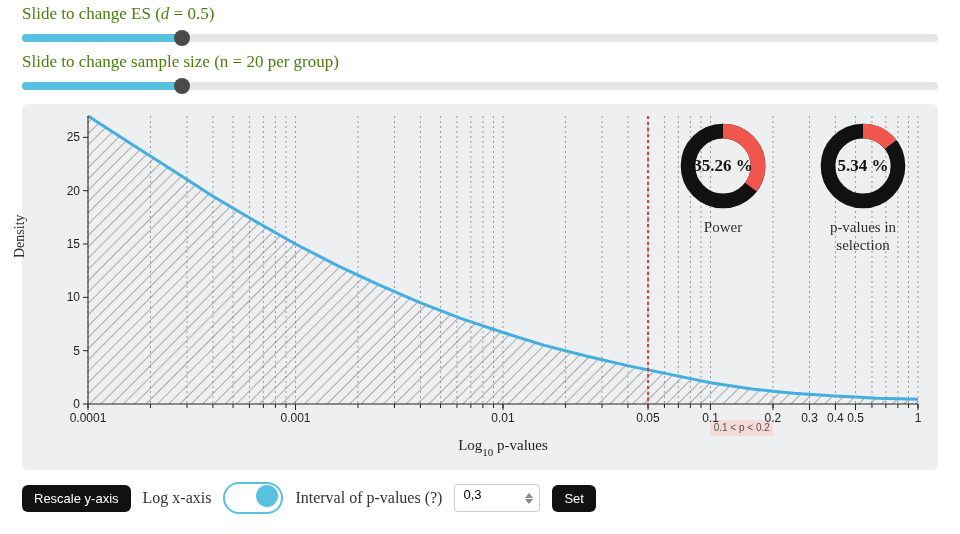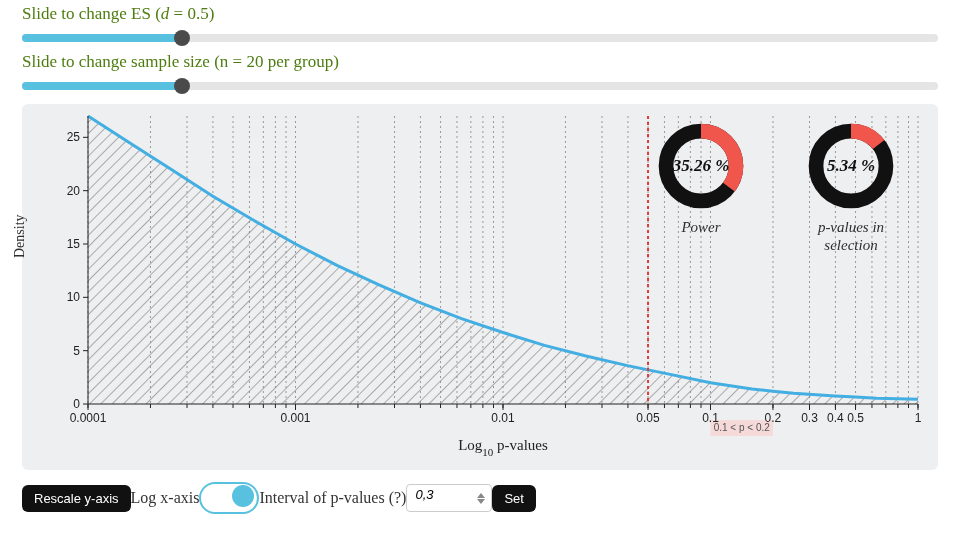--- a/index.html
+++ b/index.html
@@ -21,32 +21,32 @@
   .slider-label{font-size:17px;color:#4d7c0f;margin-bottom:6px;}
   .slider-label i{font-style:italic;}
   .slider{position:relative;height:16px;}
   .slider-track{position:absolute;left:0;right:0;top:50%;height:8px;margin-top:-4px;border-radius:4px;background:var(--track);}
   .slider-fill{position:absolute;left:0;top:50%;height:8px;margin-top:-4px;border-radius:4px;background:var(--accent);}
   .slider-thumb{position:absolute;top:50%;width:16px;height:16px;margin:-8px 0 0 -8px;border-radius:50%;background:var(--thumb);}
   .panel{background:var(--panel);border-radius:6px;margin-top:10px;padding:6px 10px 14px 10px;}
   .plot-wrap{position:relative;width:100%;}
   svg{display:block;}
   .ytitle{position:absolute;left:0;top:50%;transform:rotate(-90deg) translate(25px,-20px);transform-origin:left top;font-size:14px;font-family:Georgia,serif;}
-  .donuts{position:absolute;top:10px;right:22px;display:flex;gap:40px;font-style:italic;}
+  .donuts{position:absolute;top:10px;right:10px;display:flex;gap:30px;}
   .donut{width:110px;text-align:center;}
   .donut .cap{font-size:15px;margin-top:6px;line-height:1.2;text-align:center;}
   .donut .val{position:absolute;width:110px;text-align:center;top:36px;font-weight:bold;font-size:17px;color:#111;font-family:Georgia,serif;}
   .donut-svg{width:92px;height:92px;margin:0 auto;display:block;}
-  .toolbar{display:flex;align-items:center;gap:0;margin-top:12px;font-family:"Helvetica Neue",Arial,sans-serif;font-size:14px;}
+  .toolbar{display:flex;align-items:center;gap:12px;margin-top:12px;font-family:"Helvetica Neue",Arial,sans-serif;font-size:14px;}
   .btn{background:#111;color:#fff;border-radius:6px;padding:6px 12px;font-size:13px;cursor:pointer;border:none;}
   .toolbar-label{font-family:Liberation Serif, serif;font-size:16px;color:#333;}
   .toggle{width:56px;height:28px;border:2px solid var(--accent);border-radius:16px;position:relative;cursor:pointer;}
   .toggle-knob{position:absolute;width:22px;height:22px;background:var(--accent);border-radius:50%;top:1px;}
   .num-input{width:60px;height:24px;border:1px solid #ccc;border-radius:4px;font-size:13px;padding:1px 18px 1px 6px;background:#fff;position:relative;display:inline-block;}
-  .num-input input{border:none;outline:none;width:100%;font-size:13px;font-family:inherit;background:transparent;font-style:italic;}
+  .num-input input{border:none;outline:none;width:100%;font-size:13px;font-family:inherit;background:transparent;}
   .spinners{position:absolute;right:2px;top:1px;bottom:1px;width:12px;display:flex;flex-direction:column;justify-content:center;gap:1px;}
   .spin{width:0;height:0;border-left:4px solid transparent;border-right:4px solid transparent;cursor:pointer;}
   .spin.up{border-bottom:5px solid #888;}
   .spin.down{border-top:5px solid #888;}
   .axis text{font-family:"Helvetica Neue",Arial,sans-serif;font-size:12px;fill:#222;}
   .axis line,.axis path{stroke:#222;stroke-width:1;fill:none;}
   .gridline{stroke:#999;stroke-dasharray:2 3;stroke-width:1;}
   .redline{stroke:var(--redline);stroke-dasharray:3 3;stroke-width:2;}
   .curve{stroke:var(--curve);stroke-width:3;fill:none;}
   .hatchfill{fill:url(#diag);stroke:none;}

